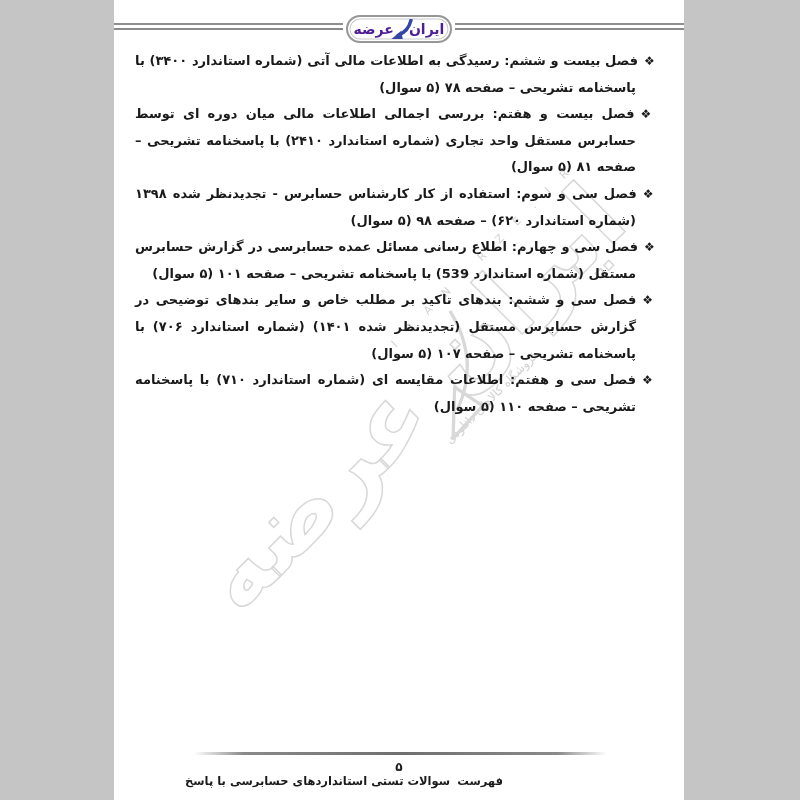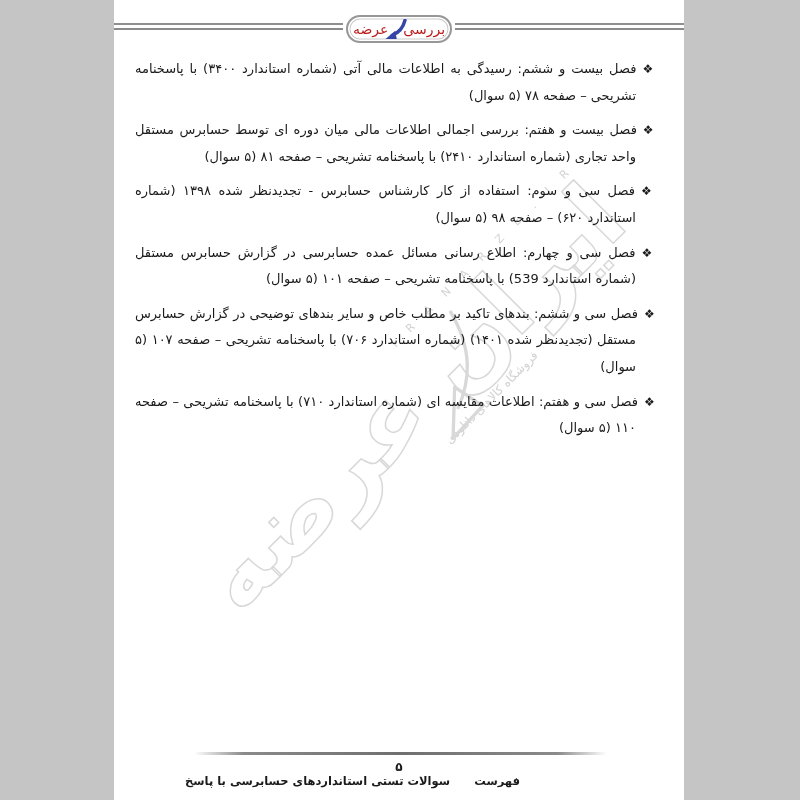--- a/index.html
+++ b/index.html
@@ -35,44 +35,43 @@
     background: #fff;
     border: 2px solid #979797;
     border-radius: 15px;
     box-shadow: inset 0 0 0 1.5px #ffffff, inset 0 0 0 2.5px #c9c9c9;
     display: flex;
     direction: rtl;
     align-items: center;
     justify-content: center;
   }
   .logo-word {
-    font-weight: normal;
+    font-weight: bold;
     font-size: 14px;
-    color: #b91c1c;
+    color: #4c1d95;
     line-height: 1;
     white-space: nowrap;
   }
   .logo-arrow { width: 24px; height: 22px; margin: 2px -5px 0 -4px; z-index: 2; }
 
   
   .toc {
     position: absolute;
     top: 48px; right: 29px; left: 21px;
     direction: rtl;
     z-index: 2;
   }
   .toc-item {
     font-size: 13px;
-    font-weight: normal;
+    font-weight: bold;
     color: #1a1a1a;
     line-height: 26.6px;
     text-align: justify;
     padding-right: 19px;
     text-indent: -19px;
-    margin-top: 8px;
   }
   .bullet {
     font-size: 12px;
     margin-left: 6px;
     color: #1a1a1a;
   }
 
   
   .watermark {
     position: absolute;
@@ -130,32 +129,32 @@
   }
   .footer-label {
     position: absolute;
     top: 774px;
     font-size: 11.5px;
     font-weight: bold;
     color: #1a1a1a;
     direction: rtl;
     white-space: nowrap;
   }
-  .footer-label.section { right: 164px; }
+  .footer-label.section { right: 181px; }
   .footer-label.book    { left: 71px; }
 </style>
 </head>
 <body>
 
 <div class="paper">
 
   <div class="header-rule left"></div>
   <div class="header-rule right"></div>
   <div class="logo-pill">
-    <span class="logo-word">بررسی</span>
+    <span class="logo-word">ایران</span>
     <svg class="logo-arrow" viewBox="0 0 32 28">
       <path d="M28 1 C 25 13, 19 18, 11 21" fill="none" stroke="#3646a5" stroke-width="4.5" stroke-linecap="round"></path>
       <path d="M15 15 L2 26 L17 26 Z" fill="#3646a5"></path>
     </svg>
     <span class="logo-word">عرضه</span>
   </div>
 
   <div class="watermark">
     <div class="wm-url">I R A N A R Z E . I R</div>
     <div class="wm-big">ایران عرضه</div>

